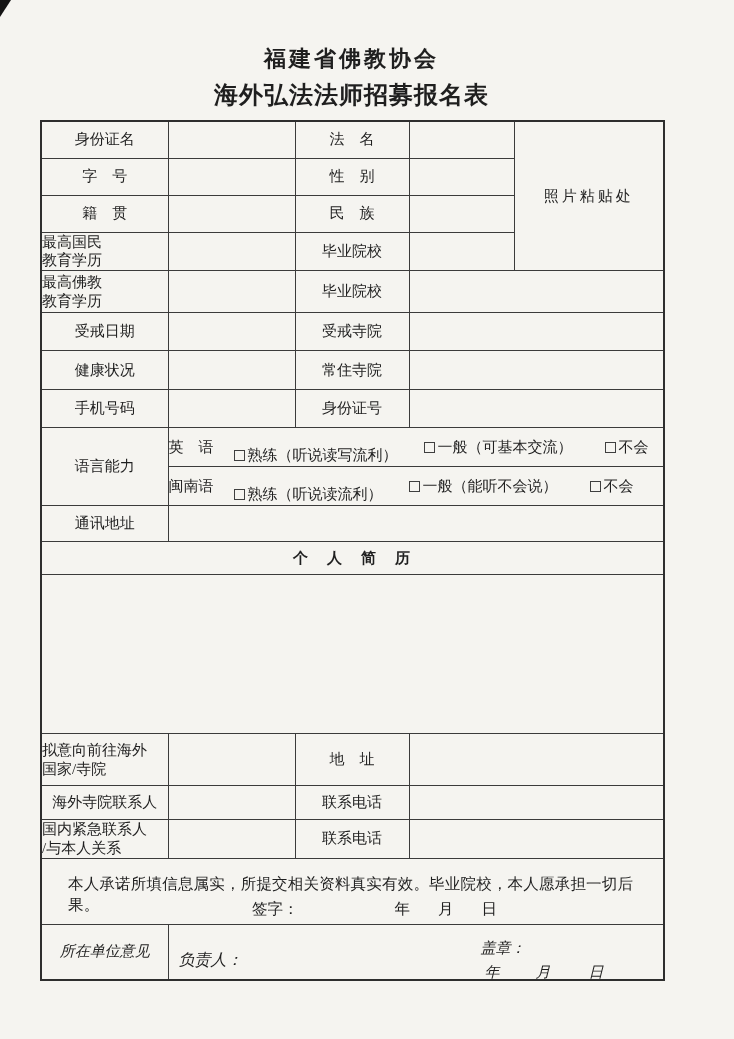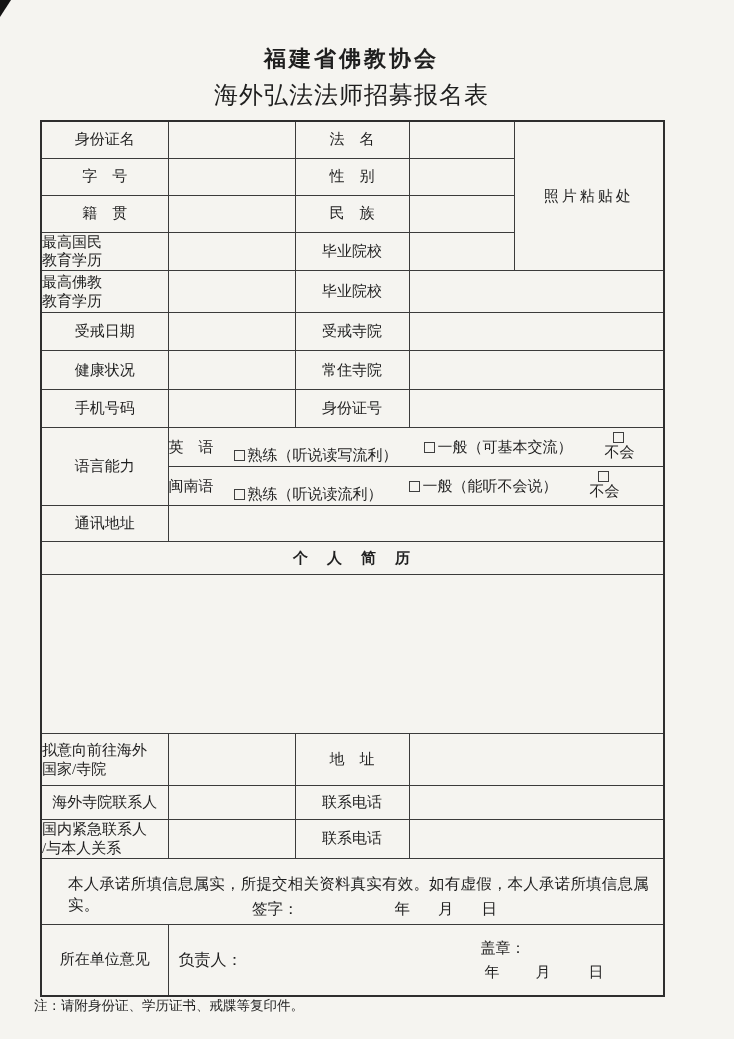--- a/index.html
+++ b/index.html
@@ -19,48 +19,48 @@
     margin:0 auto;
   }
   .corner-mark {
     position:absolute; top:0; left:0;
     width:0; height:0;
     border-left:11px solid #141414;
     border-bottom:17px solid transparent;
   }
   .titles { position:absolute; top:44px; left:40px; width:623px; text-align:center; }
   .t1 { font-size:22px; font-weight:bold; letter-spacing:3px; }
-  .t2 { font-size:24px; font-weight:normal; letter-spacing:1px; margin-top:5px; }
+  .t2 { font-size:24px; font-weight:bold; letter-spacing:1px; margin-top:5px; }
 
   table.form {
     position:absolute; left:40px; top:120px;
     width:623px;
     border-collapse:collapse; table-layout:fixed;
     border:2px solid #2e2e2e;
   }
   table.form td {
     border:1.5px solid var(--line);
     padding:0;
     font-size:15px;
     vertical-align:middle;
   }
   td.lbl { text-align:center; }
   td.lbl .ln { line-height:1.25; text-align:left; }
   td.photo { text-align:center; letter-spacing:3px; }
 
   tr.h37 { height:37px; } tr.h38 { height:38px; } tr.h42 { height:42px; }
   tr.h39 { height:39px; } tr.h36 { height:36px;padding-left:20px; } tr.h33 { height:33px; }
   tr.h159 { height:159px; } tr.h52 { height:52px; } tr.h34 { height:34px; }
-  tr.h66 { height:66px; } tr.h68 { height:72px; }
+  tr.h66 { height:66px; } tr.h68 { height:56px;font-style:italic; }
 
   td.langcell { padding-left:13px; font-size:14.5px; }
   td.langcell .row { display:flex; align-items:center; }
   .lname { white-space:nowrap; }
   .opt { white-space:nowrap; display:inline-flex; align-items:center; }
-  .o1 { margin-left:20px;margin-top:16px; } .o2 { margin-left:26px; } .o3 { margin-left:32px;flex-direction:column; }
+  .o1 { margin-left:20px;margin-top:16px; } .o2 { margin-left:26px; } .o3 { margin-left:32px; }
   .cb {
     display:inline-block; width:11px; height:11px;
     border:1.3px solid #3f3f3f; margin-right:3px;
     background:transparent; flex:0 0 auto;
   }
 
   td.resume-hdr { text-align:center; font-weight:bold; font-size:15.5px; letter-spacing:2px; }
 
   td.pledge { position:relative; vertical-align:top; }
   .pledge-text { padding:8px 8px 0 26px; font-size:15.5px; letter-spacing:0.2px; }
@@ -235,34 +235,33 @@
         <div class="ln">国内紧急联系人</div>
         <div class="ln">/与本人关系</div>
       </td>
       <td></td>
       <td class="lbl">联系电话</td>
       <td colspan="2"></td>
     </tr>
 
     <tr class="h66">
       <td class="pledge" colspan="5">
-        <div class="pledge-text">本人承诺所填信息属实，所提交相关资料真实有效。如有虚假，本人承诺所填信息属实。</div>
+        <div class="pledge-text">本人承诺所填信息属实，所提交相关资料真实有效。毕业院校，本人愿承担一切后果。</div>
         <div class="pledge-sign">
           <span>签字：</span><span class="y">年</span><span class="m">月</span><span class="d">日</span>
         </div>
       </td>
     </tr>
 
     <tr class="h68">
       <td class="lbl">所在单位意见</td>
       <td class="unitcell" colspan="4">
         <span class="manager">负责人：</span>
         <span class="seal">盖章：</span>
         <span class="unit-date">
           <span>年</span><span class="m">月</span><span class="d">日</span>
         </span>
       </td>
     </tr>
   </tbody>
     </table>
 
-  <div class="footnote">注：请附身份证、学历证书、戒牒等复印件。</div>
 </div>
 
 </body></html>

